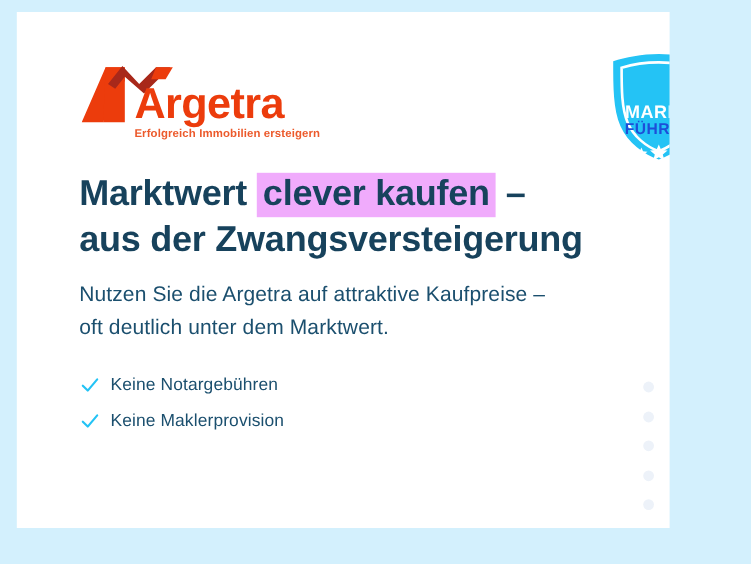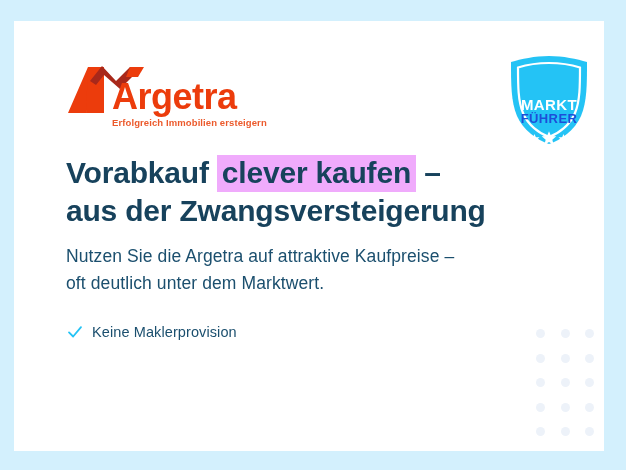--- a/index.html
+++ b/index.html
@@ -18,22 +18,22 @@
     position: relative;
     width: 626px;
     height: 470px;
     background: #d3f0fd;
     box-sizing: border-box;
   }
 
   .card {
     position: absolute;
     left: 14px;
-    top: 21px;
-    width: 590px;
+    top: 10px;
+    width: 544px;
     height: 430px;
     background: #ffffff;
     overflow: hidden;
   }
 
   
   .dot-grid {
     position: absolute;
     left: 504px;
     top: 292px;
@@ -244,34 +244,42 @@
               <polygon points="12,2 15,9 23,9.5 17,14.5 19,22 12,18 5,22 7,14.5 1,9.5 9,9" fill="#ffffff"></polygon>
             </svg>
           <svg width="11" height="11" viewBox="0 0 24 24">
               <polygon points="12,2 15,9 23,9.5 17,14.5 19,22 12,18 5,22 7,14.5 1,9.5 9,9" fill="#ffffff"></polygon>
             </svg>
         </div>
       </div>
     </div>
 
     <div class="headline">
-      <span>Vorabkauf </span><span class="hl">clever kaufen</span><span> –</span><br>
+      <span>Marktwert </span><span class="hl">clever kaufen</span><span> –</span><br>
       <span>aus der Zwangsversteigerung</span>
     </div>
 
     <div class="subhead">
       <span>Nutzen Sie die Argetra auf attraktive Kaufpreise –</span><br>
       <span>oft deutlich unter dem Marktwert.</span>
     </div>
 
     <div class="bullets">
       <div class="bullet">
         <span class="check">
           <svg width="18" height="18" viewBox="0 0 24 24">
               <polyline points="4,12.5 9.5,18 20,5.5" fill="none" stroke="#24c3f5" stroke-width="2.4" stroke-linecap="round" stroke-linejoin="round"></polyline>
             </svg>
         </span>
+        <span class="btext">Keine Notargebühren</span>
+      </div>
+      <div class="bullet">
+        <span class="check">
+          <svg width="18" height="18" viewBox="0 0 24 24">
+              <polyline points="4,12.5 9.5,18 20,5.5" fill="none" stroke="#24c3f5" stroke-width="2.4" stroke-linecap="round" stroke-linejoin="round"></polyline>
+            </svg>
+        </span>
         <span class="btext">Keine Maklerprovision</span>
       </div>
     </div>
 
   </div>
 </div>
 
 </body></html>

